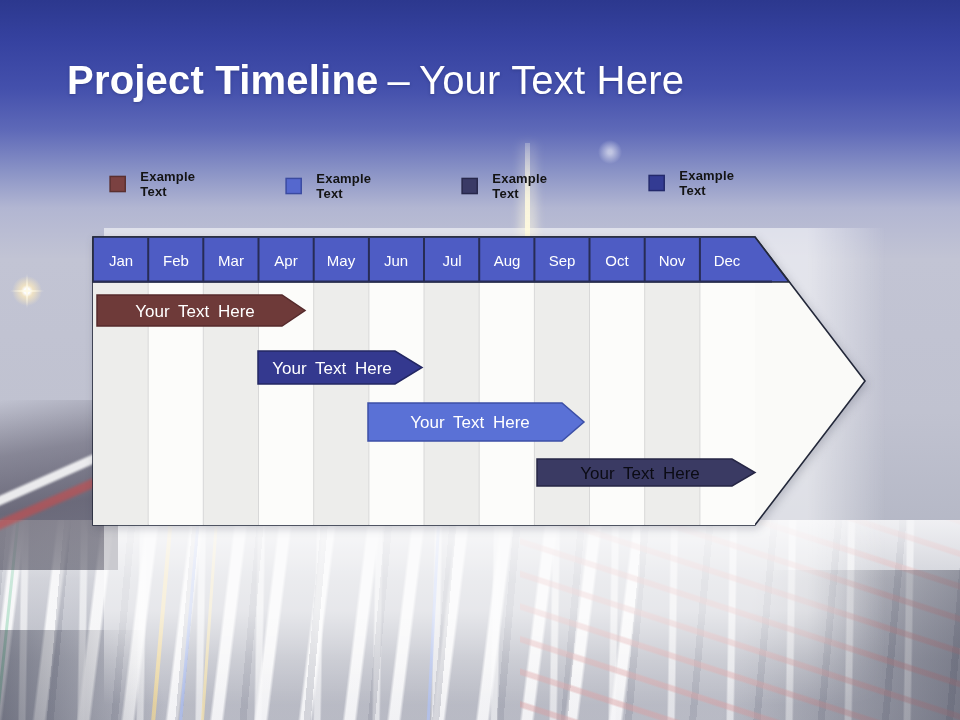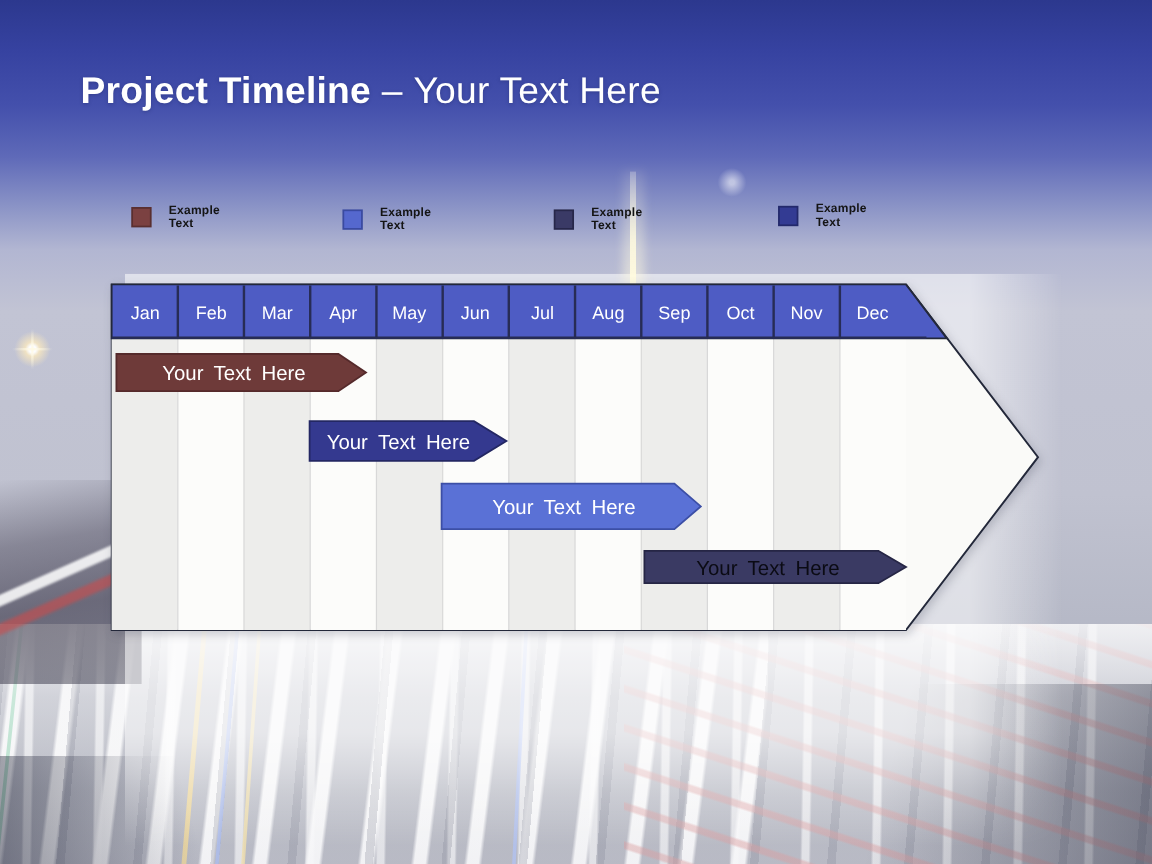--- a/index.html
+++ b/index.html
@@ -59,30 +59,30 @@
     background:linear-gradient(180deg,transparent,rgba(255,250,230,.9),transparent);}
   .pole-glow{left:519px;top:142px;width:18px;height:96px;z-index:5;filter:blur(4px);
     background:linear-gradient(180deg,rgba(255,250,225,.1),rgba(255,250,225,.55));}
   .pole{left:525px;top:143px;width:5px;height:95px;z-index:5;filter:blur(.6px);
     background:linear-gradient(180deg,rgba(255,252,240,.25),rgba(255,250,222,.85) 60%,rgba(255,250,222,.95));}
   .star2{left:596px;top:138px;width:28px;height:28px;z-index:5;
     background:radial-gradient(circle,rgba(255,255,255,.55) 0 2px,rgba(255,255,255,0) 12px);}
 
   
   .title{position:absolute;left:67px;top:58px;z-index:10;color:#FFFFFF;
-    font-size:31px;letter-spacing:.2px;text-shadow:0 1px 3px rgba(25,35,90,.35);}
+    font-size:40px;letter-spacing:.2px;text-shadow:0 1px 3px rgba(25,35,90,.35);}
   .title .t-main{font-weight:700;}
   .title .t-sep{font-weight:400;margin:0 9px;}
   .title .t-sub{font-weight:400;}
 
   
   .legend{position:absolute;left:0;top:0;z-index:10;}
   .legend-item{position:absolute;display:flex;align-items:center;}
   .legend-item .swatch{display:block;margin-right:14px;}
-  .legend-item .lbl{font-size:10px;font-weight:700;color:#141414;letter-spacing:.2px;}
+  .legend-item .lbl{font-size:13px;font-weight:700;color:#141414;letter-spacing:.2px;}
   .li-0{left:109px;top:169px;} .li-1{left:285px;top:171px;}
   .li-2{left:461px;top:171px;} .li-3{left:648px;top:168px;}
 
   
   .chart{position:absolute;left:92px;top:236px;z-index:10;
     filter:drop-shadow(2px 3px 4px rgba(40,45,70,.22));}
   .chart svg text{font-family:"Liberation Sans",sans-serif;}
   .month-lbl{fill:#FFFFFF;font-size:15px;}
   .bar-lbl{font-size:17px;word-spacing:4px;}
 </style>

